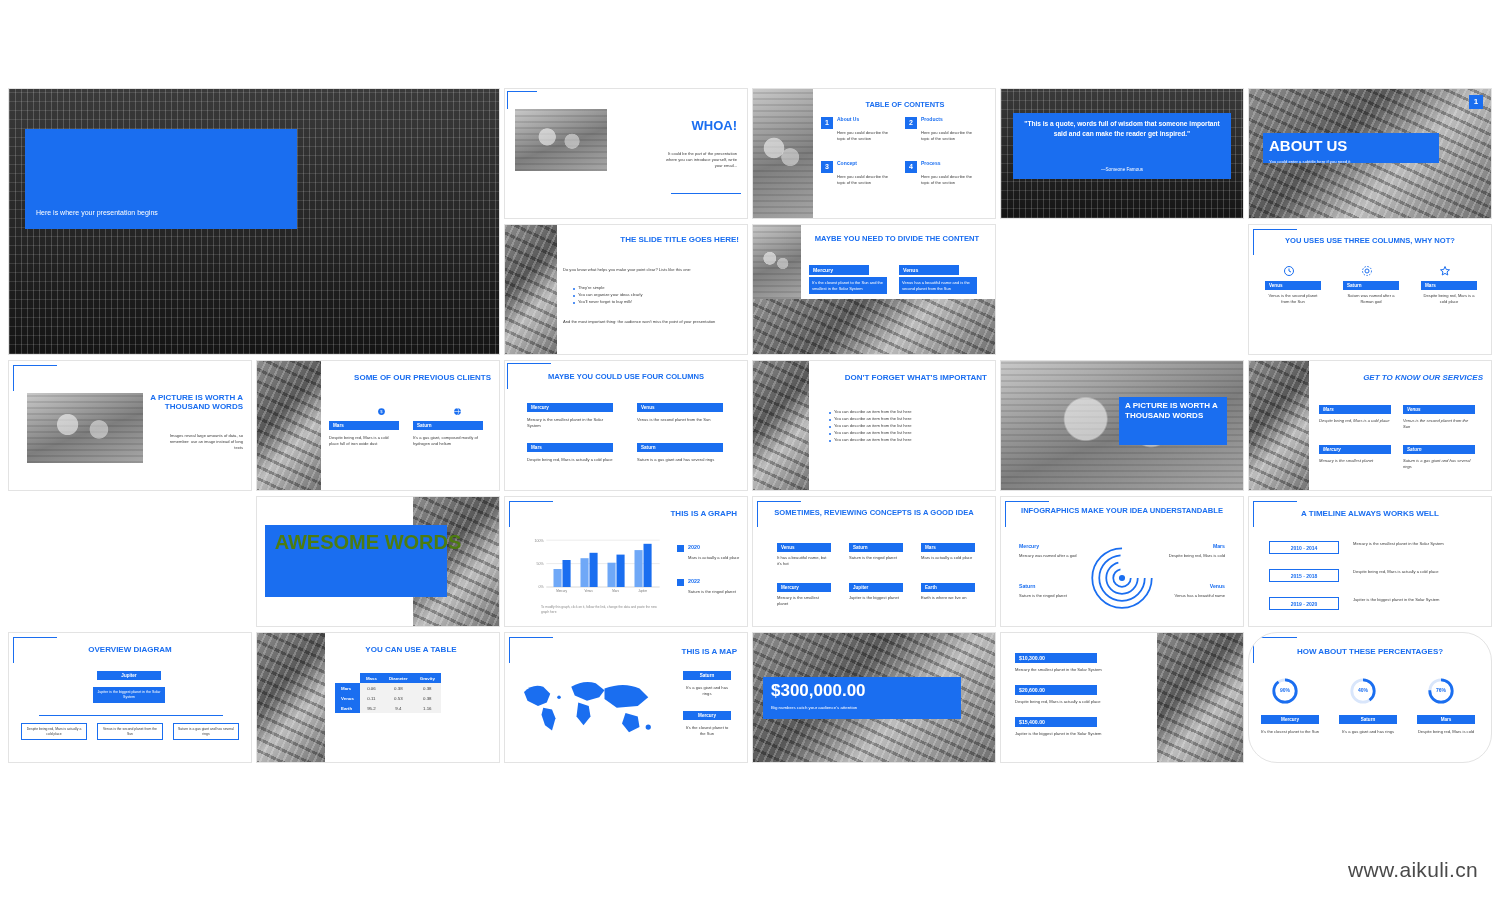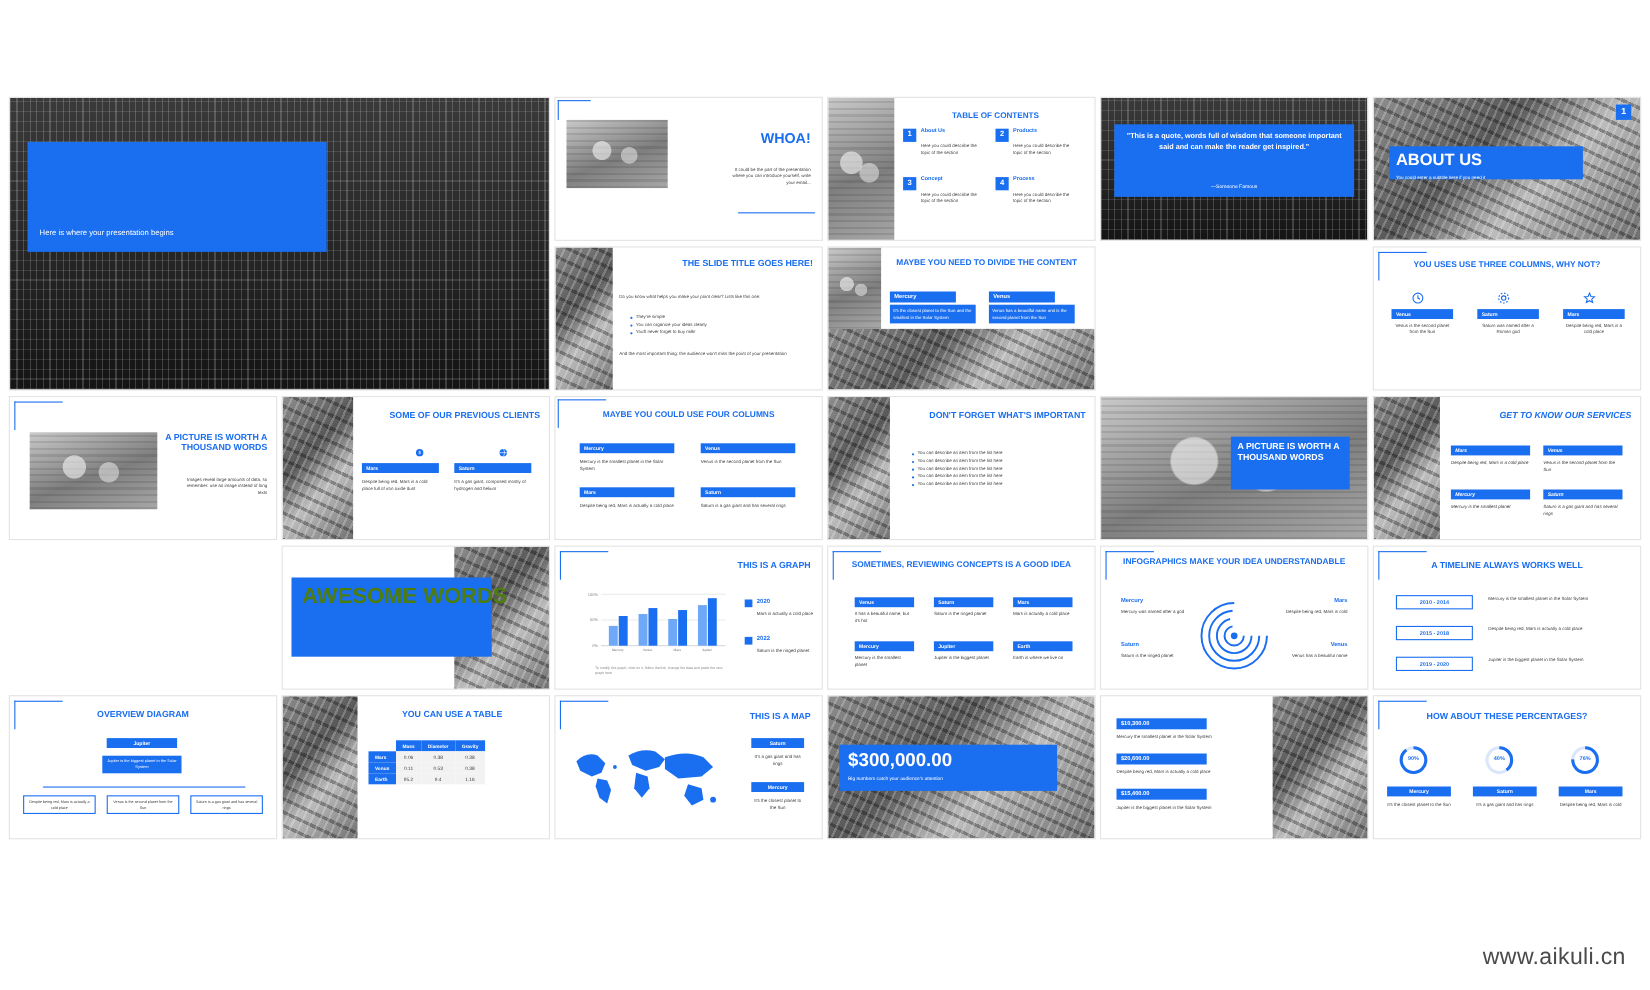--- a/index.html
+++ b/index.html
@@ -415,21 +415,21 @@
   <div class="slide" style="grid-column:5;">
     <div class="photo" style="left:156px;top:0;width:88px;height:131px;"></div>
     <div class="chip" style="left:14px;top:20px;width:82px;">$10,300.00</div>
     <div class="note" style="left:14px;top:34px;width:140px;">Mercury the smallest planet in the Solar System</div>
     <div class="chip" style="left:14px;top:52px;width:82px;">$20,600.00</div>
     <div class="note" style="left:14px;top:66px;width:140px;">Despite being red, Mars is actually a cold place</div>
     <div class="chip" style="left:14px;top:84px;width:82px;">$15,400.00</div>
     <div class="note" style="left:14px;top:98px;width:140px;">Jupiter is the biggest planet in the Solar System</div>
   </div>
 
-  <div class="slide" style="grid-column:6;">
+  <div class="slide" style="grid-column:6;border-radius:29px;">
     <div class="corner-tl"></div>
     <div class="ttl c" style="left:14px;top:14px;width:214px;font-size:8px;">HOW ABOUT THESE PERCENTAGES?</div>
     <svg viewBox="0 0 40 40" style="position:absolute;left:22px;top:44px;width:28px;height:28px;">
       <circle cx="20" cy="20" r="16" fill="none" stroke="#d9e6fb" stroke-width="4"></circle>
       <circle cx="20" cy="20" r="16" fill="none" stroke="#1a6ef0" stroke-width="4" stroke-dasharray="90 10" transform="rotate(-90 20 20)"></circle>
     </svg>
     <div style="position:absolute;left:22px;top:54px;width:28px;text-align:center;font-size:5px;font-weight:bold;color:#1a6ef0;">90%</div>
     <div class="chip sm" style="left:12px;top:82px;width:58px;text-align:center;">Mercury</div>
     <div class="note" style="left:12px;top:96px;width:58px;text-align:center;">It's the closest planet to the Sun</div>
 

